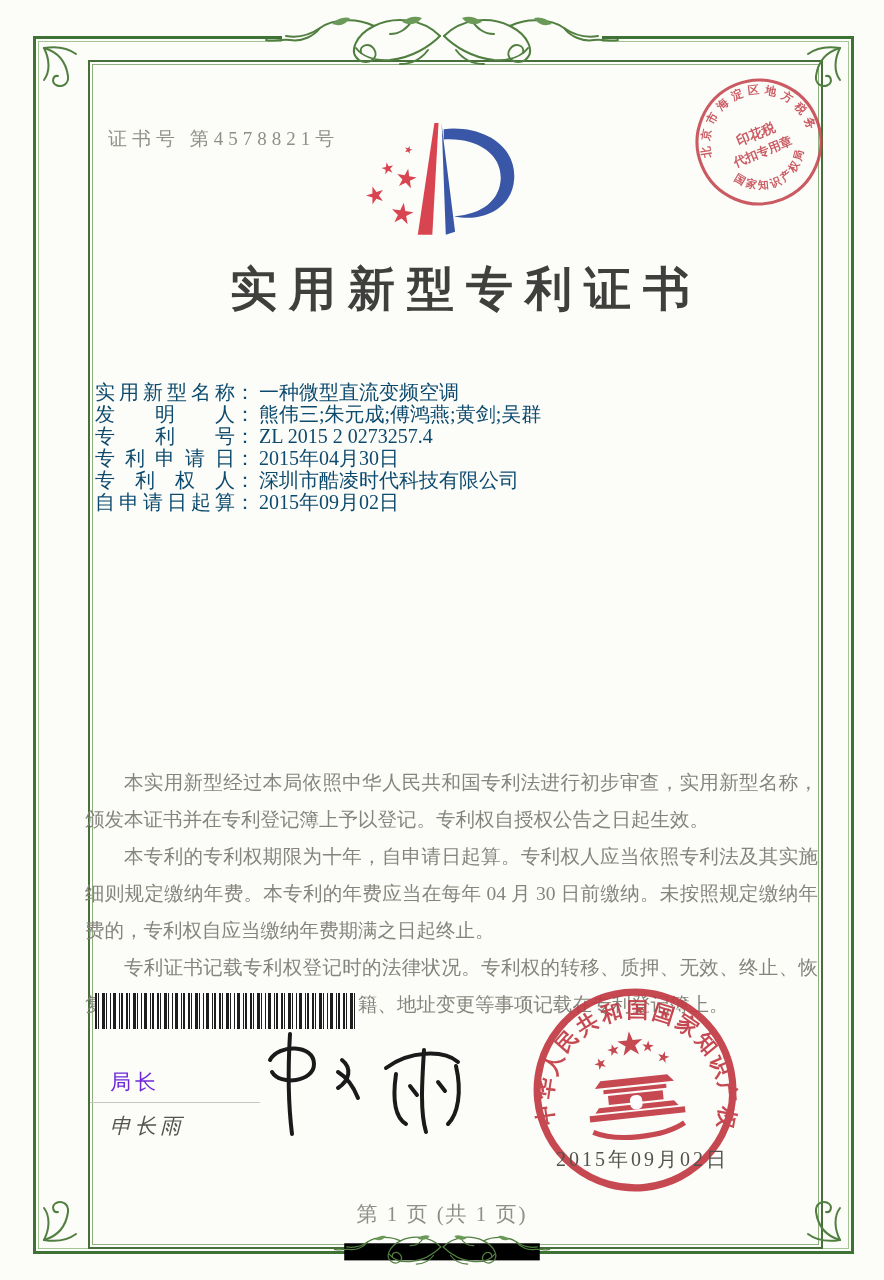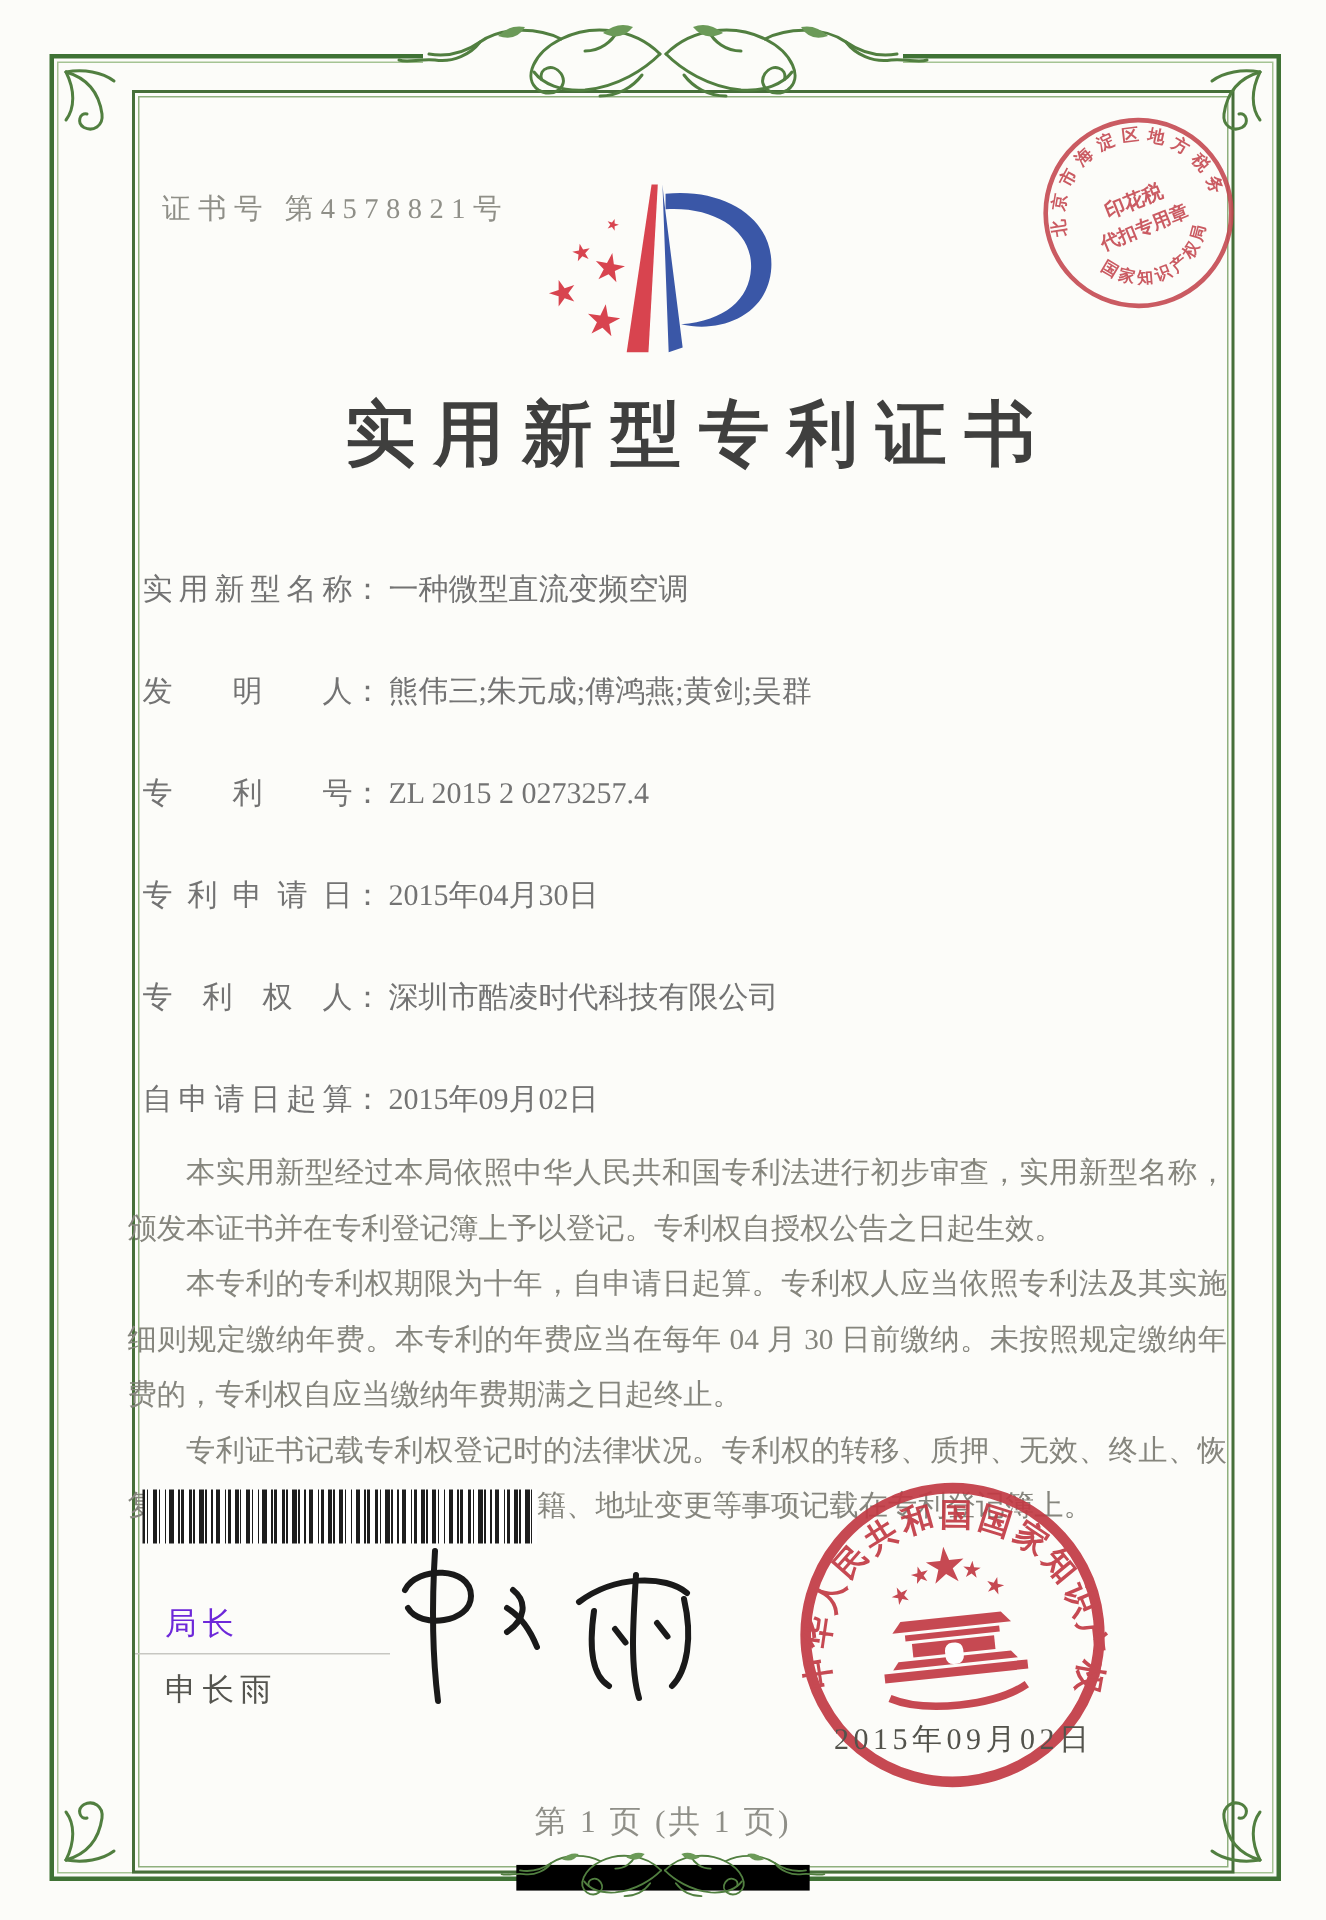--- a/index.html
+++ b/index.html
@@ -25,40 +25,40 @@
   
   .cert-number{position:absolute;left:108px;top:126px;font-size:19px;
     letter-spacing:5px;color:#8f8f88;}
   .logo{position:absolute;left:338px;top:114px;width:228px;height:136px;}
   .seal-tax{position:absolute;left:693px;top:76px;width:132px;height:132px;
     transform:rotate(-22deg);opacity:.88;}
   .doc-title{position:absolute;left:0;top:258px;width:100%;text-align:center;
     font-size:47px;font-weight:600;letter-spacing:12px;color:#3f3f3e;padding-left:24px;}
   
   .fields{position:absolute;left:95px;top:379px;display:flex;flex-direction:column;
-    gap:46px;font-size:20px;color:#737373;justify-content:flex-end;}
+    font-size:20px;color:#0c4a6e;justify-content:flex-end;}
   .field-row{white-space:nowrap;height:22px;}
   .field-label{display:inline-block;width:140px;text-align:justify;text-align-last:justify;}
   .field-colon{margin:0 4px 0 0;}
   
   .paragraphs{position:absolute;left:85px;top:764px;width:733px;
     font-size:19.5px;line-height:37px;color:#85857d;text-align:justify;}
   .paragraphs p{margin:0;text-indent:2em;}
   
   .barcode{position:absolute;left:95px;top:993px;width:263px;height:36px;
     background:repeating-linear-gradient(90deg,
       #1d1d1d 0 2px,#fff 2px 3px,#1d1d1d 3px 4px,#fff 4px 7px,
       #1d1d1d 7px 10px,#fff 10px 11px,#1d1d1d 11px 12px,#fff 12px 15px,
       #1d1d1d 15px 16px,#fff 16px 18px,#1d1d1d 18px 21px,#fff 21px 24px,
       #1d1d1d 24px 25px,#fff 25px 26px,#1d1d1d 26px 28px,#fff 28px 31px);}
   .director-title{position:absolute;left:110px;top:1068px;font-size:21px;color:#6d28d9;
     letter-spacing:4px;font-family:"Liberation Sans","DejaVu Sans",sans-serif;}
   .director-rule{position:absolute;left:90px;top:1102px;width:170px;height:1px;background:#c7c7c2;}
   .director-name{position:absolute;left:110px;top:1112px;font-size:21px;color:#55554f;
-    letter-spacing:4px;font-family:"Liberation Sans","DejaVu Sans",sans-serif;}
+    letter-spacing:4px;font-family:"Liberation Sans","DejaVu Sans",sans-serif;font-style:italic;}
   .signature{position:absolute;left:228px;top:1022px;width:260px;height:130px;}
   .seal-authority{position:absolute;left:530px;top:985px;width:210px;height:210px;
     transform:rotate(-6deg);opacity:.92;}
   .issue-date{position:absolute;left:556px;top:1146px;font-size:20px;color:#53534c;
     letter-spacing:3px;z-index:5;}
   .page-footer{position:absolute;left:0;top:1200px;width:100%;text-align:center;
     font-size:21px;letter-spacing:2px;color:#8f8f88;}
   .flourish-top rect.bg{fill:#fcfcf9;}
 </style>
 </head>

